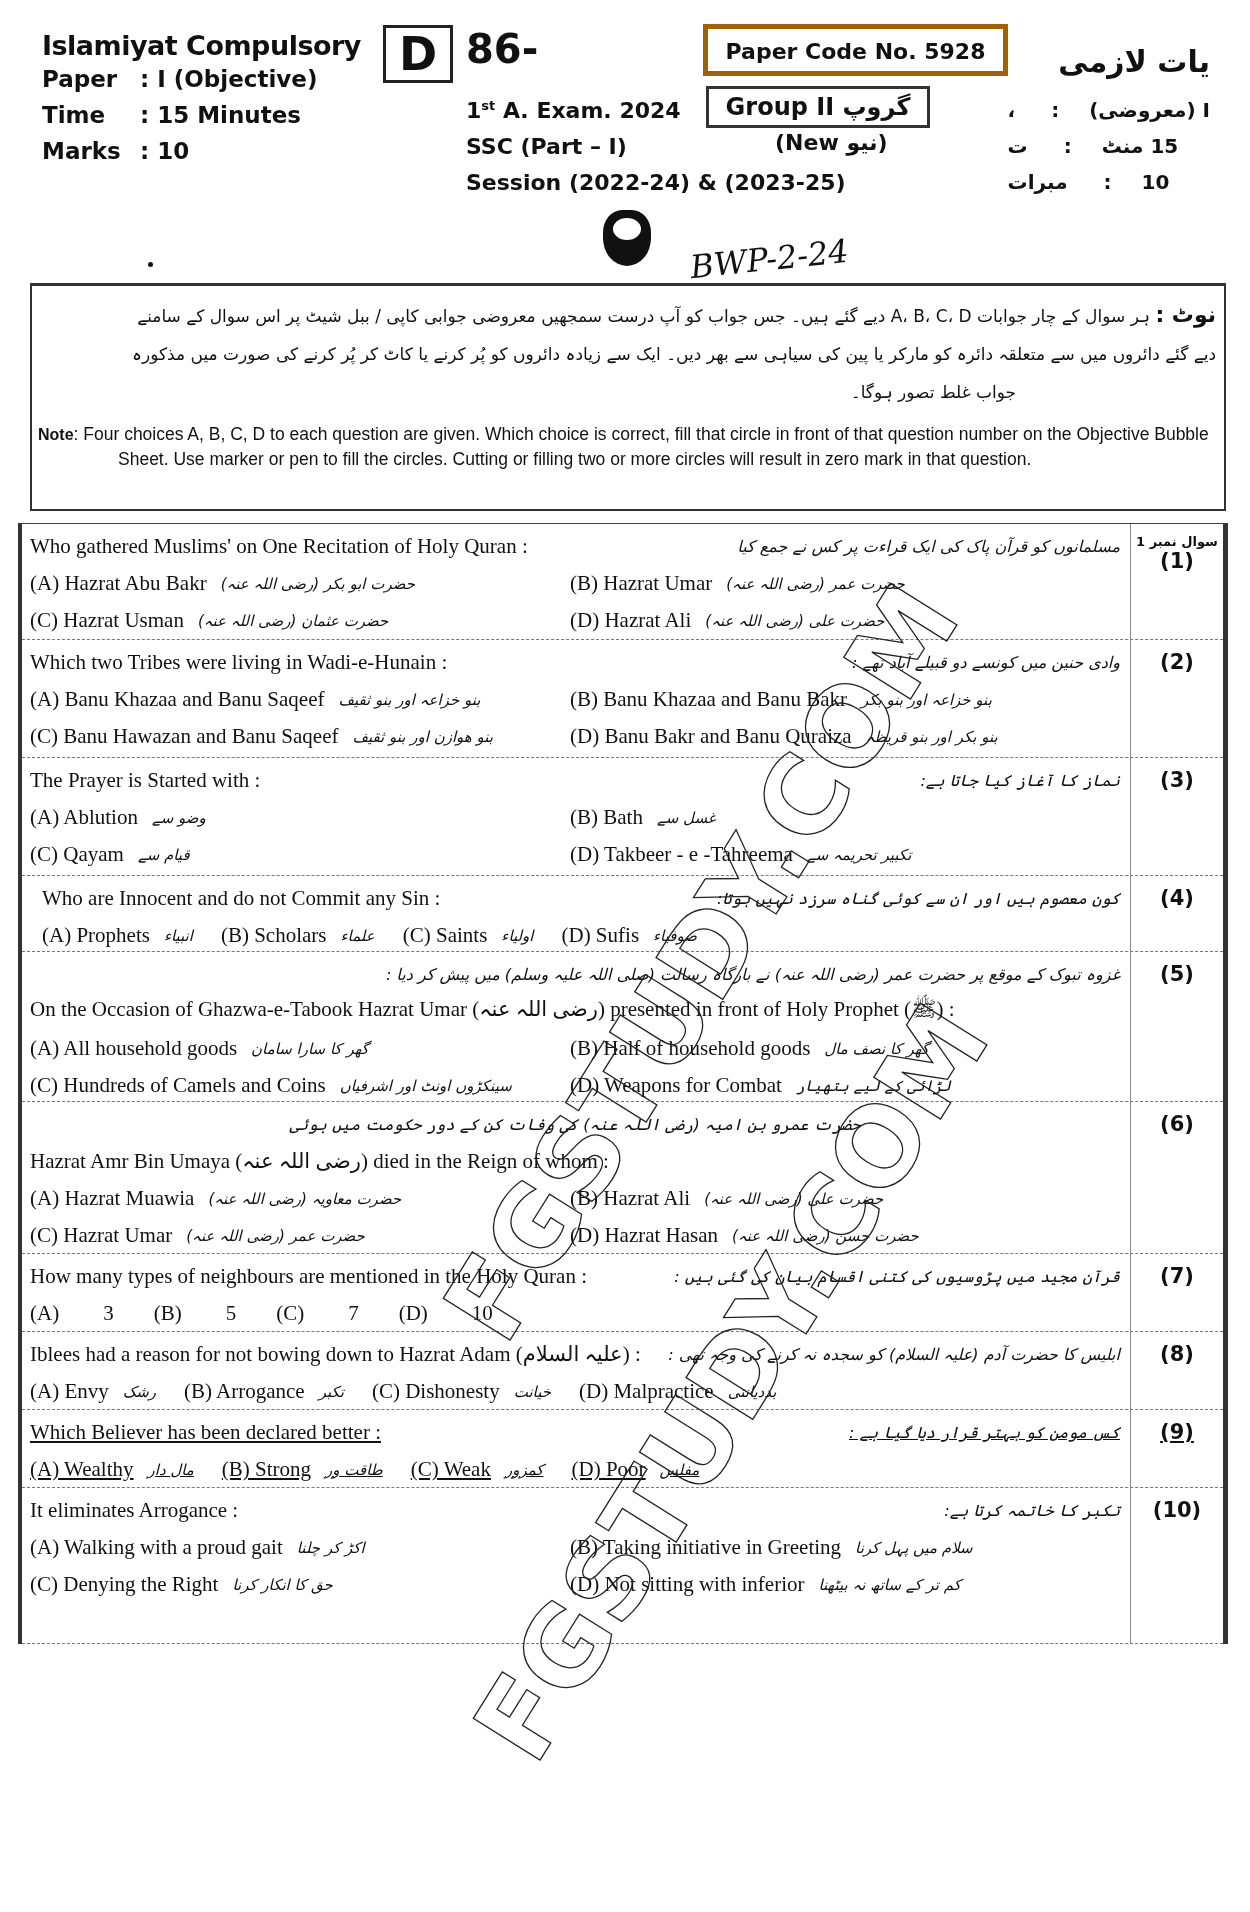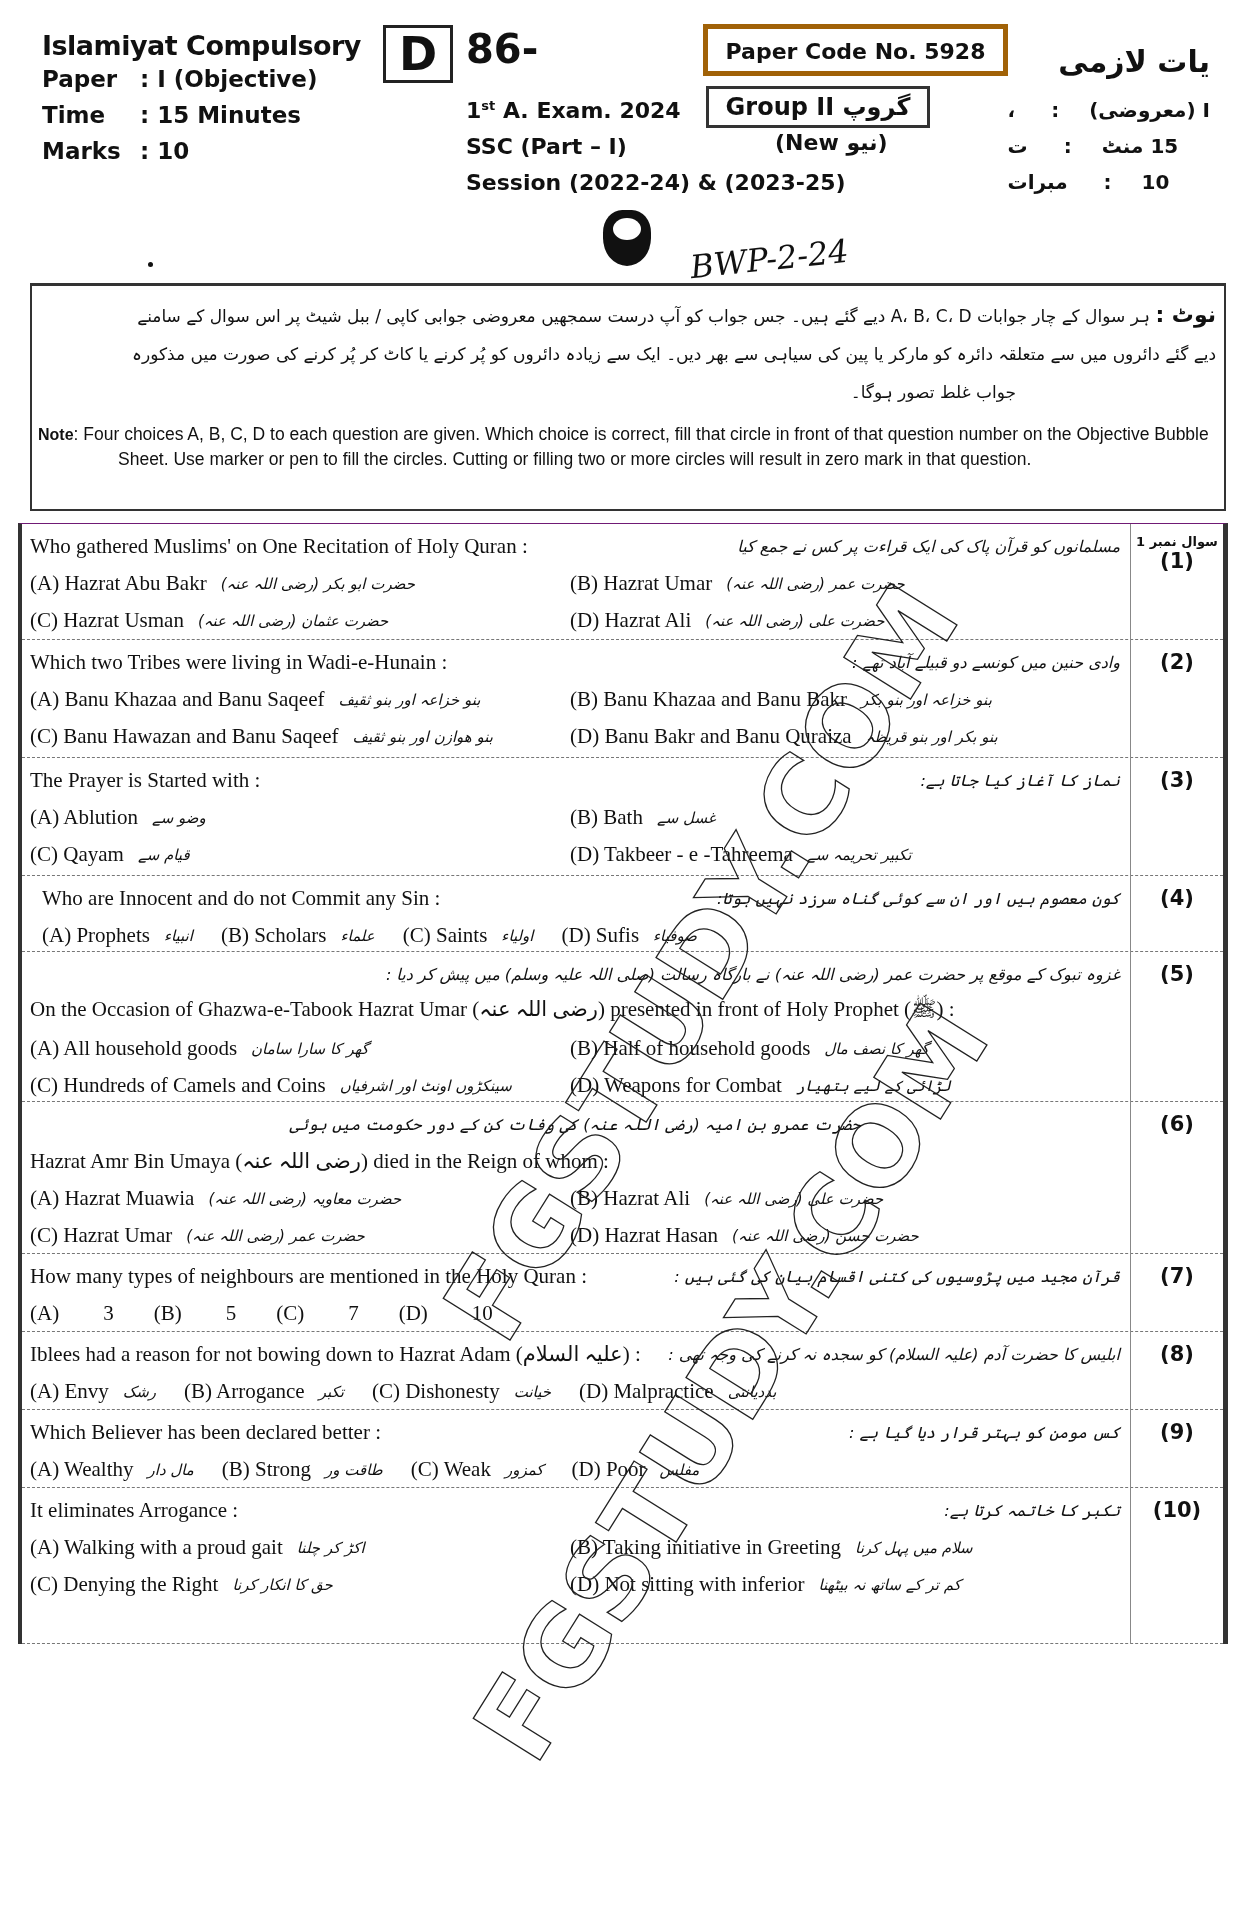--- a/index.html
+++ b/index.html
@@ -322,21 +322,21 @@
             <span class="ur">خیانت</span>
           </div>
           <div class="opt">
             <span>(D) Malpractice</span>
             <span class="ur">بددیانتی</span>
           </div>
         </div>
       </div>
       <div class="qnum"><span>(8)</span></div>
     </div>
-    <div class="qrow" style="height: 78px;">
+    <div class="qrow" style="height: 78px; text-decoration: underline;">
       <div class="qcontent">
         <div class="qline">
           <span>Which Believer has been declared better  :</span>
           <span class="ur">کس مومن کو بہتر قرار دیا گیا ہے  :</span>
         </div>
         <div class="opts4">
           <div class="opt">
             <span>(A) Wealthy</span>
             <span class="ur">مال دار</span>
           </div>

